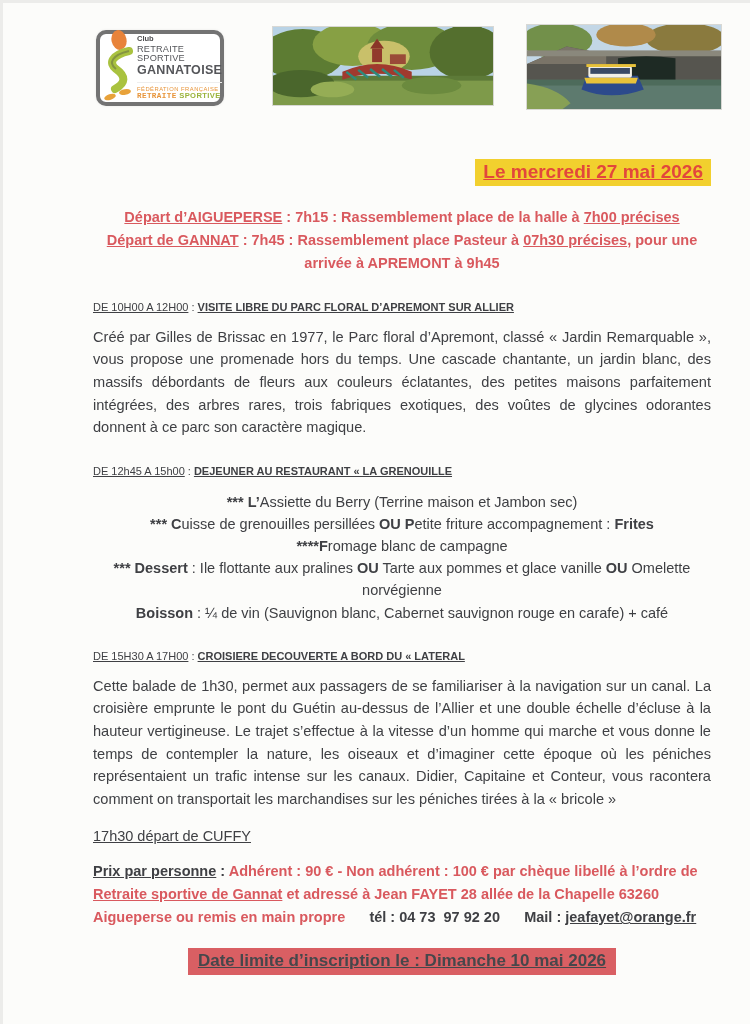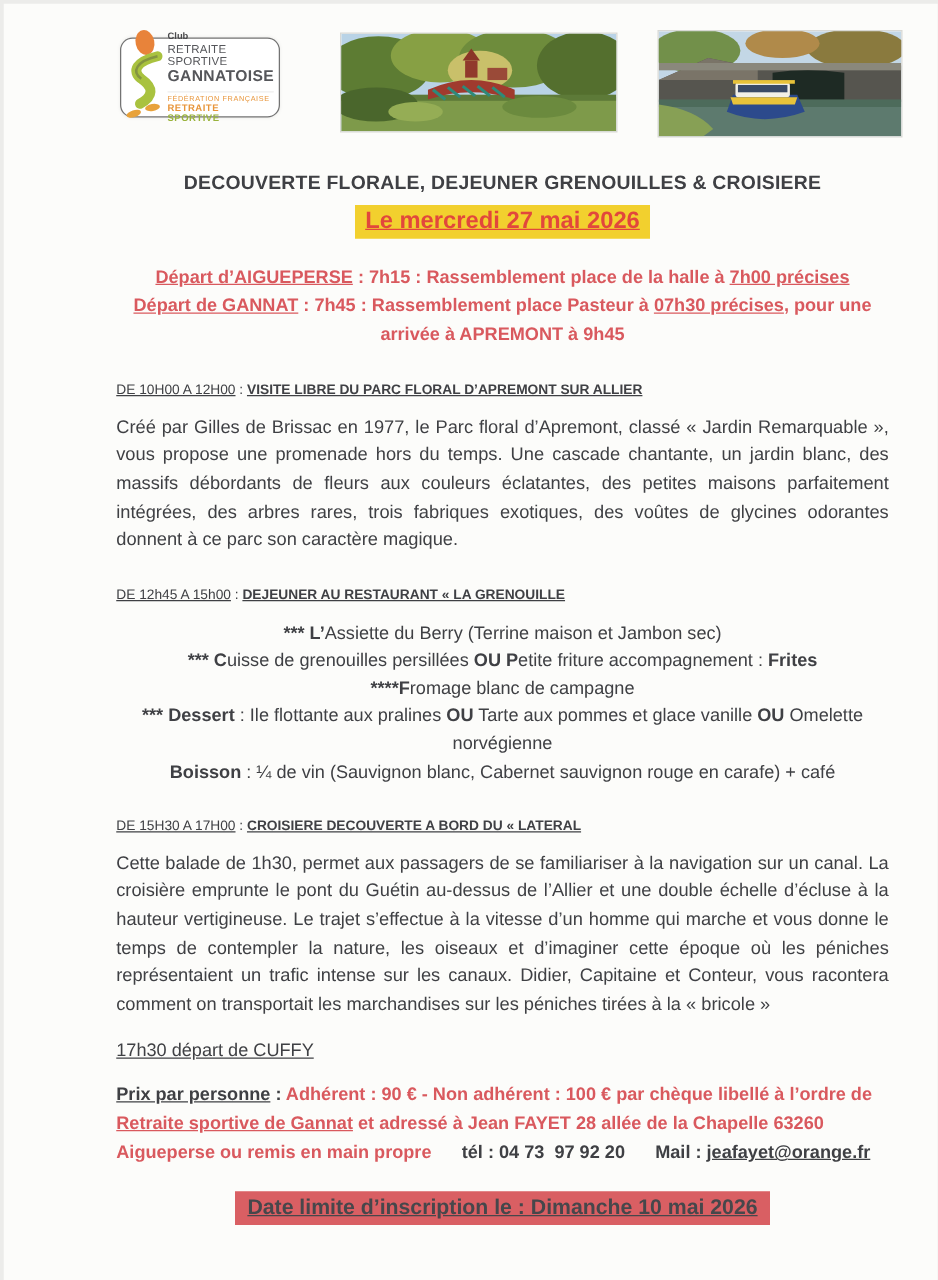--- a/index.html
+++ b/index.html
@@ -20,46 +20,46 @@
     position:relative;
     width:750px;height:1024px;
     background:var(--paper);
     overflow:hidden;
     box-shadow:inset 3px 3px 0 #ececea, inset 0 1px 0 #dcdcda;
     color:var(--dark);
   }
   
   .header{position:absolute;top:24px;left:0;width:750px;height:100px;}
   .logo-card{
-    position:absolute;left:96px;top:6px;width:128px;height:64px;
-    background:#fff;border:1px solid #737373;border-radius:10px;
+    position:absolute;left:96px;top:6px;width:128px;height:76px;
+    background:#fff;border:4px solid #737373;border-radius:10px;
     box-shadow:0 0 3px rgba(0,0,0,.08);
     display:flex;align-items:center;padding:4px 4px 4px 2px;
   }
   .logo-fig{flex:0 0 34px;height:78px;}
   .logo-text{flex:1;line-height:1.05;padding-left:1px;}
   .logo-club{font-size:7.5px;font-weight:bold;color:#4a4a4c;margin-bottom:2px;}
   .logo-l1{font-size:9.2px;color:#55565a;letter-spacing:.2px;}
   .logo-l2{font-size:12.5px;font-weight:bold;color:#55565a;letter-spacing:.3px;}
   .logo-fed{margin-top:5px;border-top:1px solid #eee;padding-top:3px;}
   .logo-fed1{font-size:5.8px;color:#e8953a;letter-spacing:.5px;}
   .logo-fed2{font-size:7.6px;font-weight:bold;letter-spacing:.4px;}
-  .logo-fed2 .fed-ret{color:#e8953a;}
+  .logo-fed2 .fed-ret{color:#e8953a;font-family:Liberation Mono, monospace;}
   .logo-fed2 .fed-spo{color:#9ab33c;}
   .photo{position:absolute;border:1px solid #d8d8d4;}
   .photo-garden{left:272px;top:2px;width:222px;height:80px;}
   .photo-canal{left:526px;top:0;width:196px;height:86px;}
   .photo svg{display:block;width:100%;height:100%;}
   
   .content{position:absolute;left:93px;top:138px;width:618px;}
   .title{
     text-align:center;font-size:15.5px;font-weight:bold;color:var(--dark);
     letter-spacing:.2px;
   }
-  .date-wrap{text-align:center;margin-top:8px;}
+  .date-wrap{text-align:right;margin-top:21px;}
   .date-banner{
     display:inline-block;background:var(--yellow);
     color:var(--date-red);font-size:19px;font-weight:bold;
     text-decoration:underline;padding:2px 8px 3px 8px;
   }
   .departs{margin-top:20px;font-size:14.5px;font-weight:bold;color:var(--red);line-height:1.58;text-align:center;}
   .sec-heading{margin-top:26px;font-size:11px;color:var(--dark);}
   .para{margin-top:13px;font-size:14.6px;color:var(--dark);line-height:1.55;text-align:justify;}
   .menu{margin-top:14px;text-align:center;font-size:14.5px;color:var(--dark);line-height:1.53;}
   .cuffy{margin-top:18px;font-size:14.5px;color:var(--dark);}
@@ -145,21 +145,20 @@
         <rect x="64" y="44" width="40" height="6" fill="#3a4a66"></rect>
         <rect x="60" y="40" width="50" height="3" fill="#e8c23a"></rect>
         <path d="M58 54 L112 54 L110 60 L60 60 Z" fill="#e8c23a"></path>
         <path d="M0 86 L0 60 Q30 64 44 80 L36 86 Z" fill="#87a055"></path>
       </svg>
     </div>
   </div>
 
   <div class="content">
 
-    <div class="title">DECOUVERTE FLORALE, DEJEUNER GRENOUILLES &amp; CROISIERE</div>
 
     <div class="date-wrap">
       <span class="date-banner">Le mercredi 27 mai 2026</span>
     </div>
 
     <div class="departs">
       <div><span class="u">Départ d’AIGUEPERSE</span><span> : 7h15 : Rassemblement place de la halle à </span><span class="u">7h00 précises</span></div>
       <div><span class="u">Départ de GANNAT</span><span> : 7h45 : Rassemblement place Pasteur à </span><span class="u">07h30 précises</span><span>, pour une arrivée à APREMONT à 9h45</span></div>
     </div>
 

